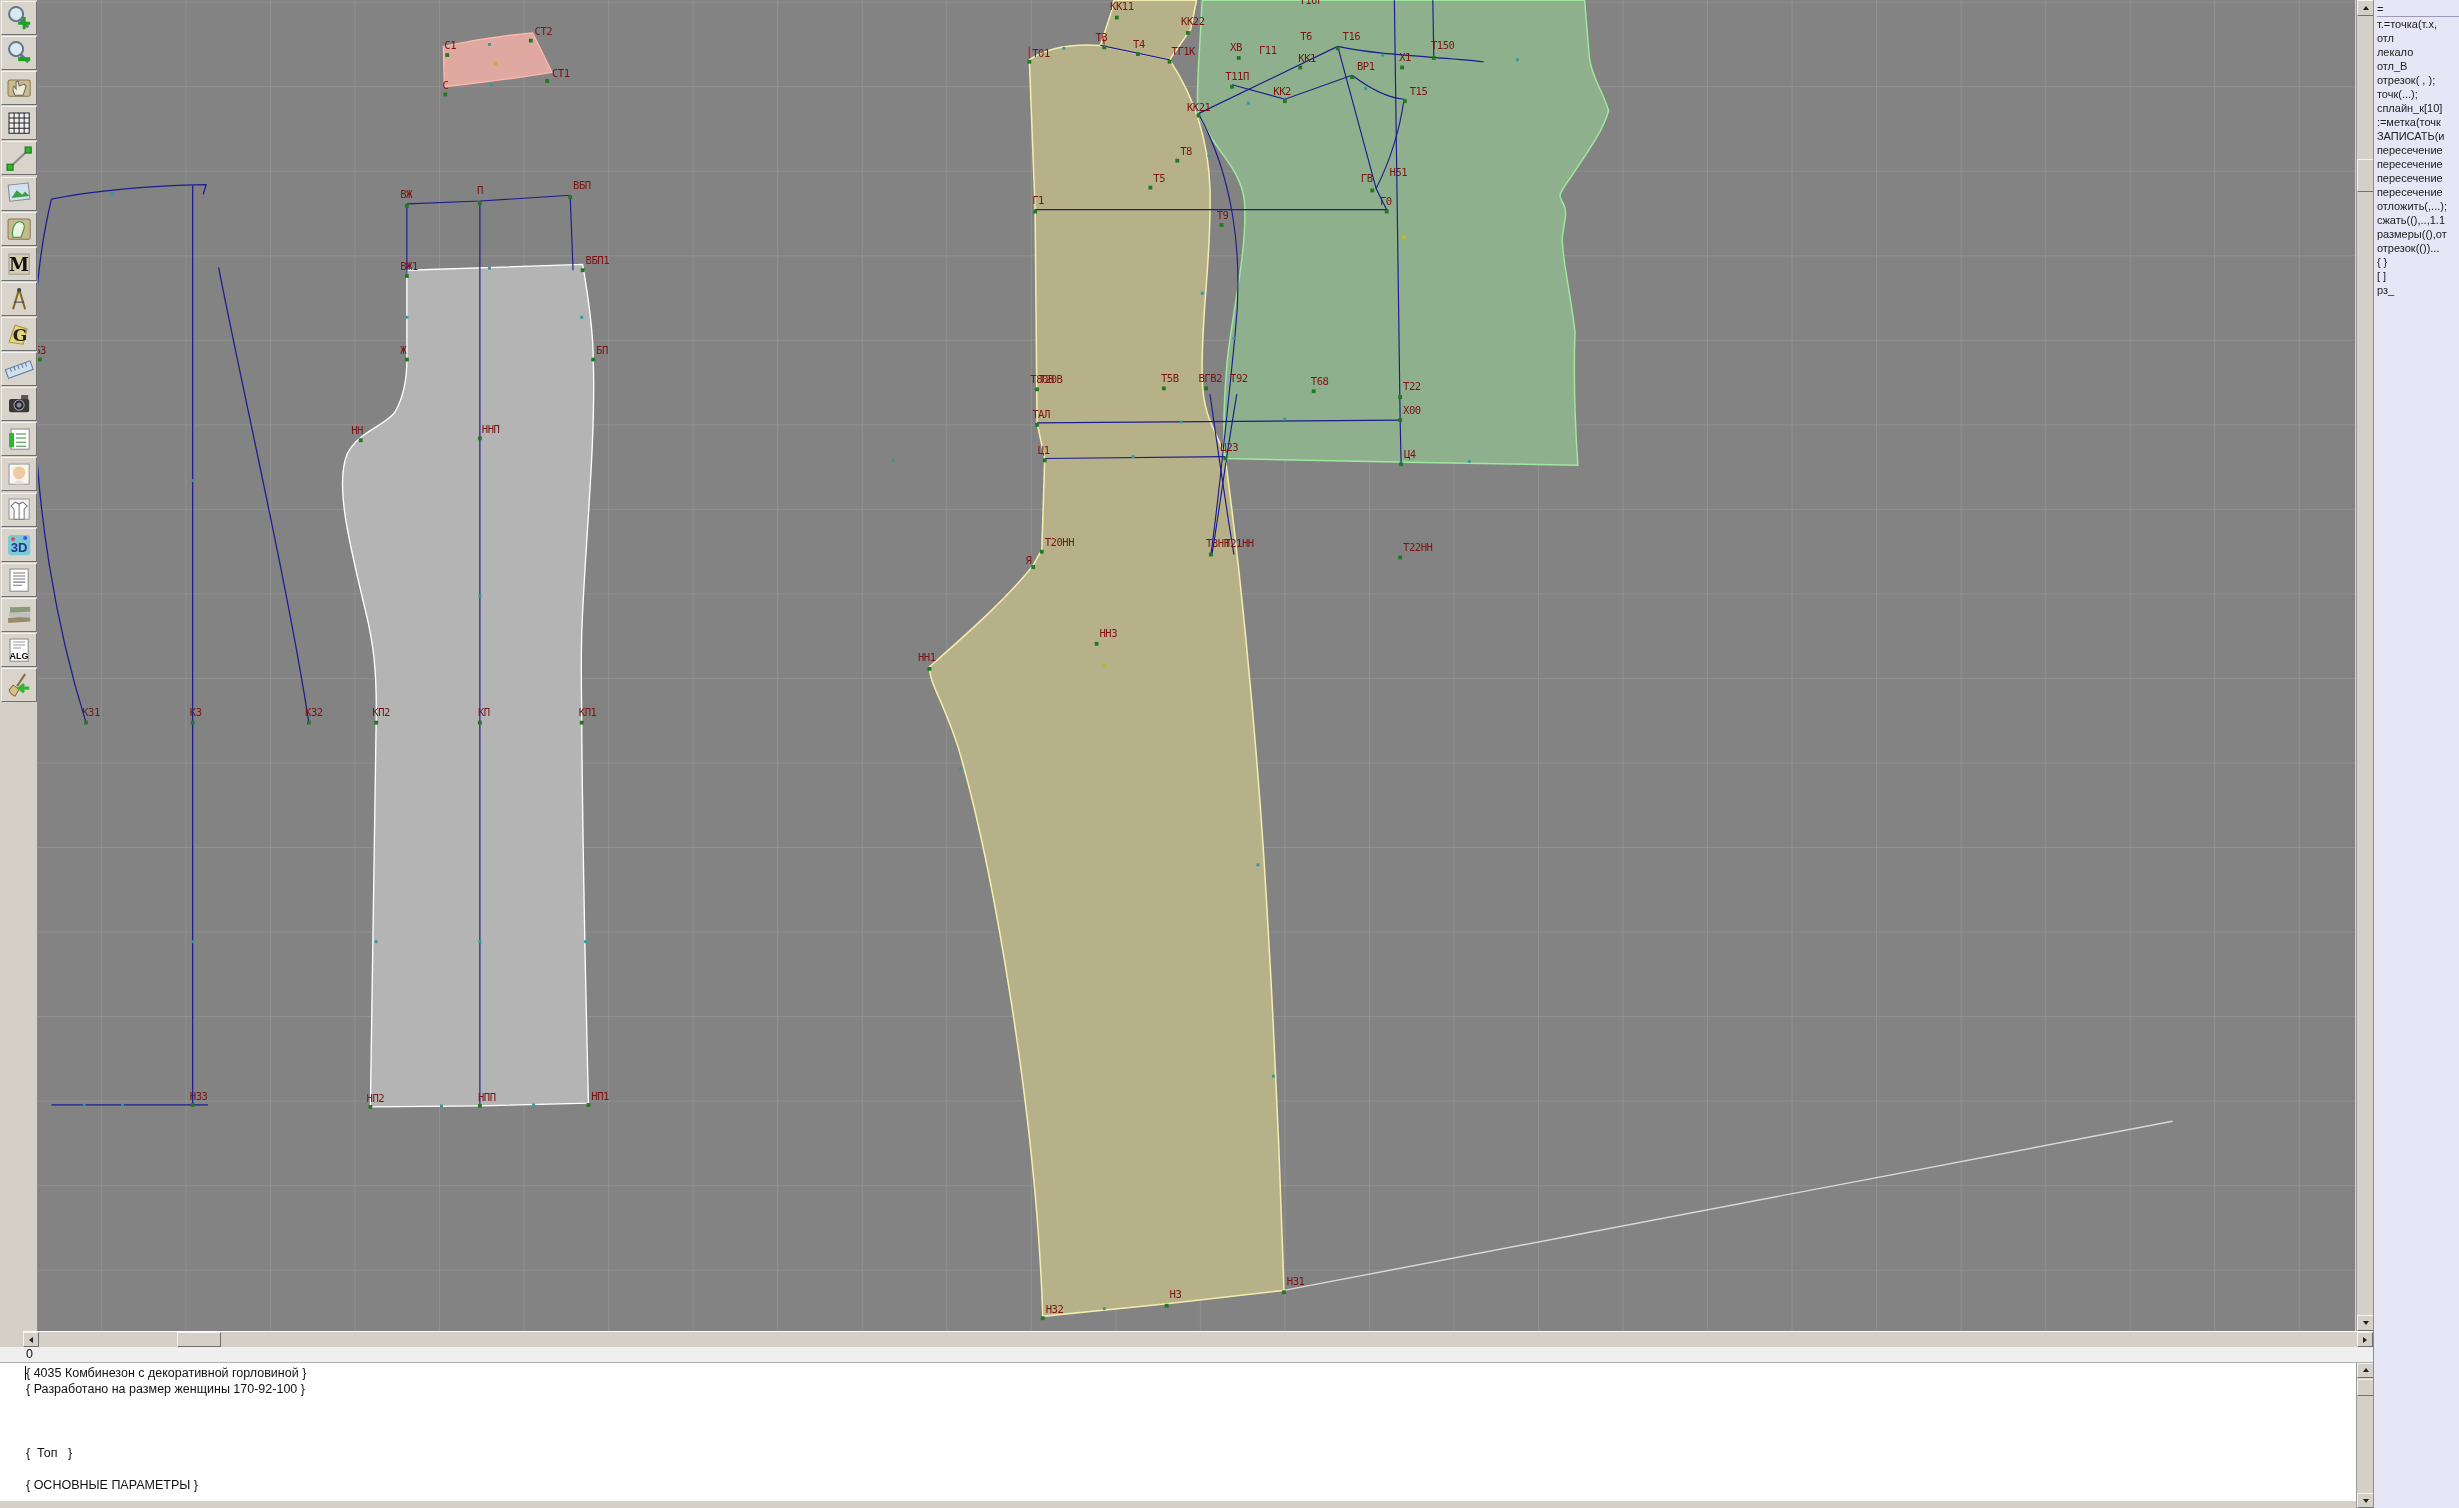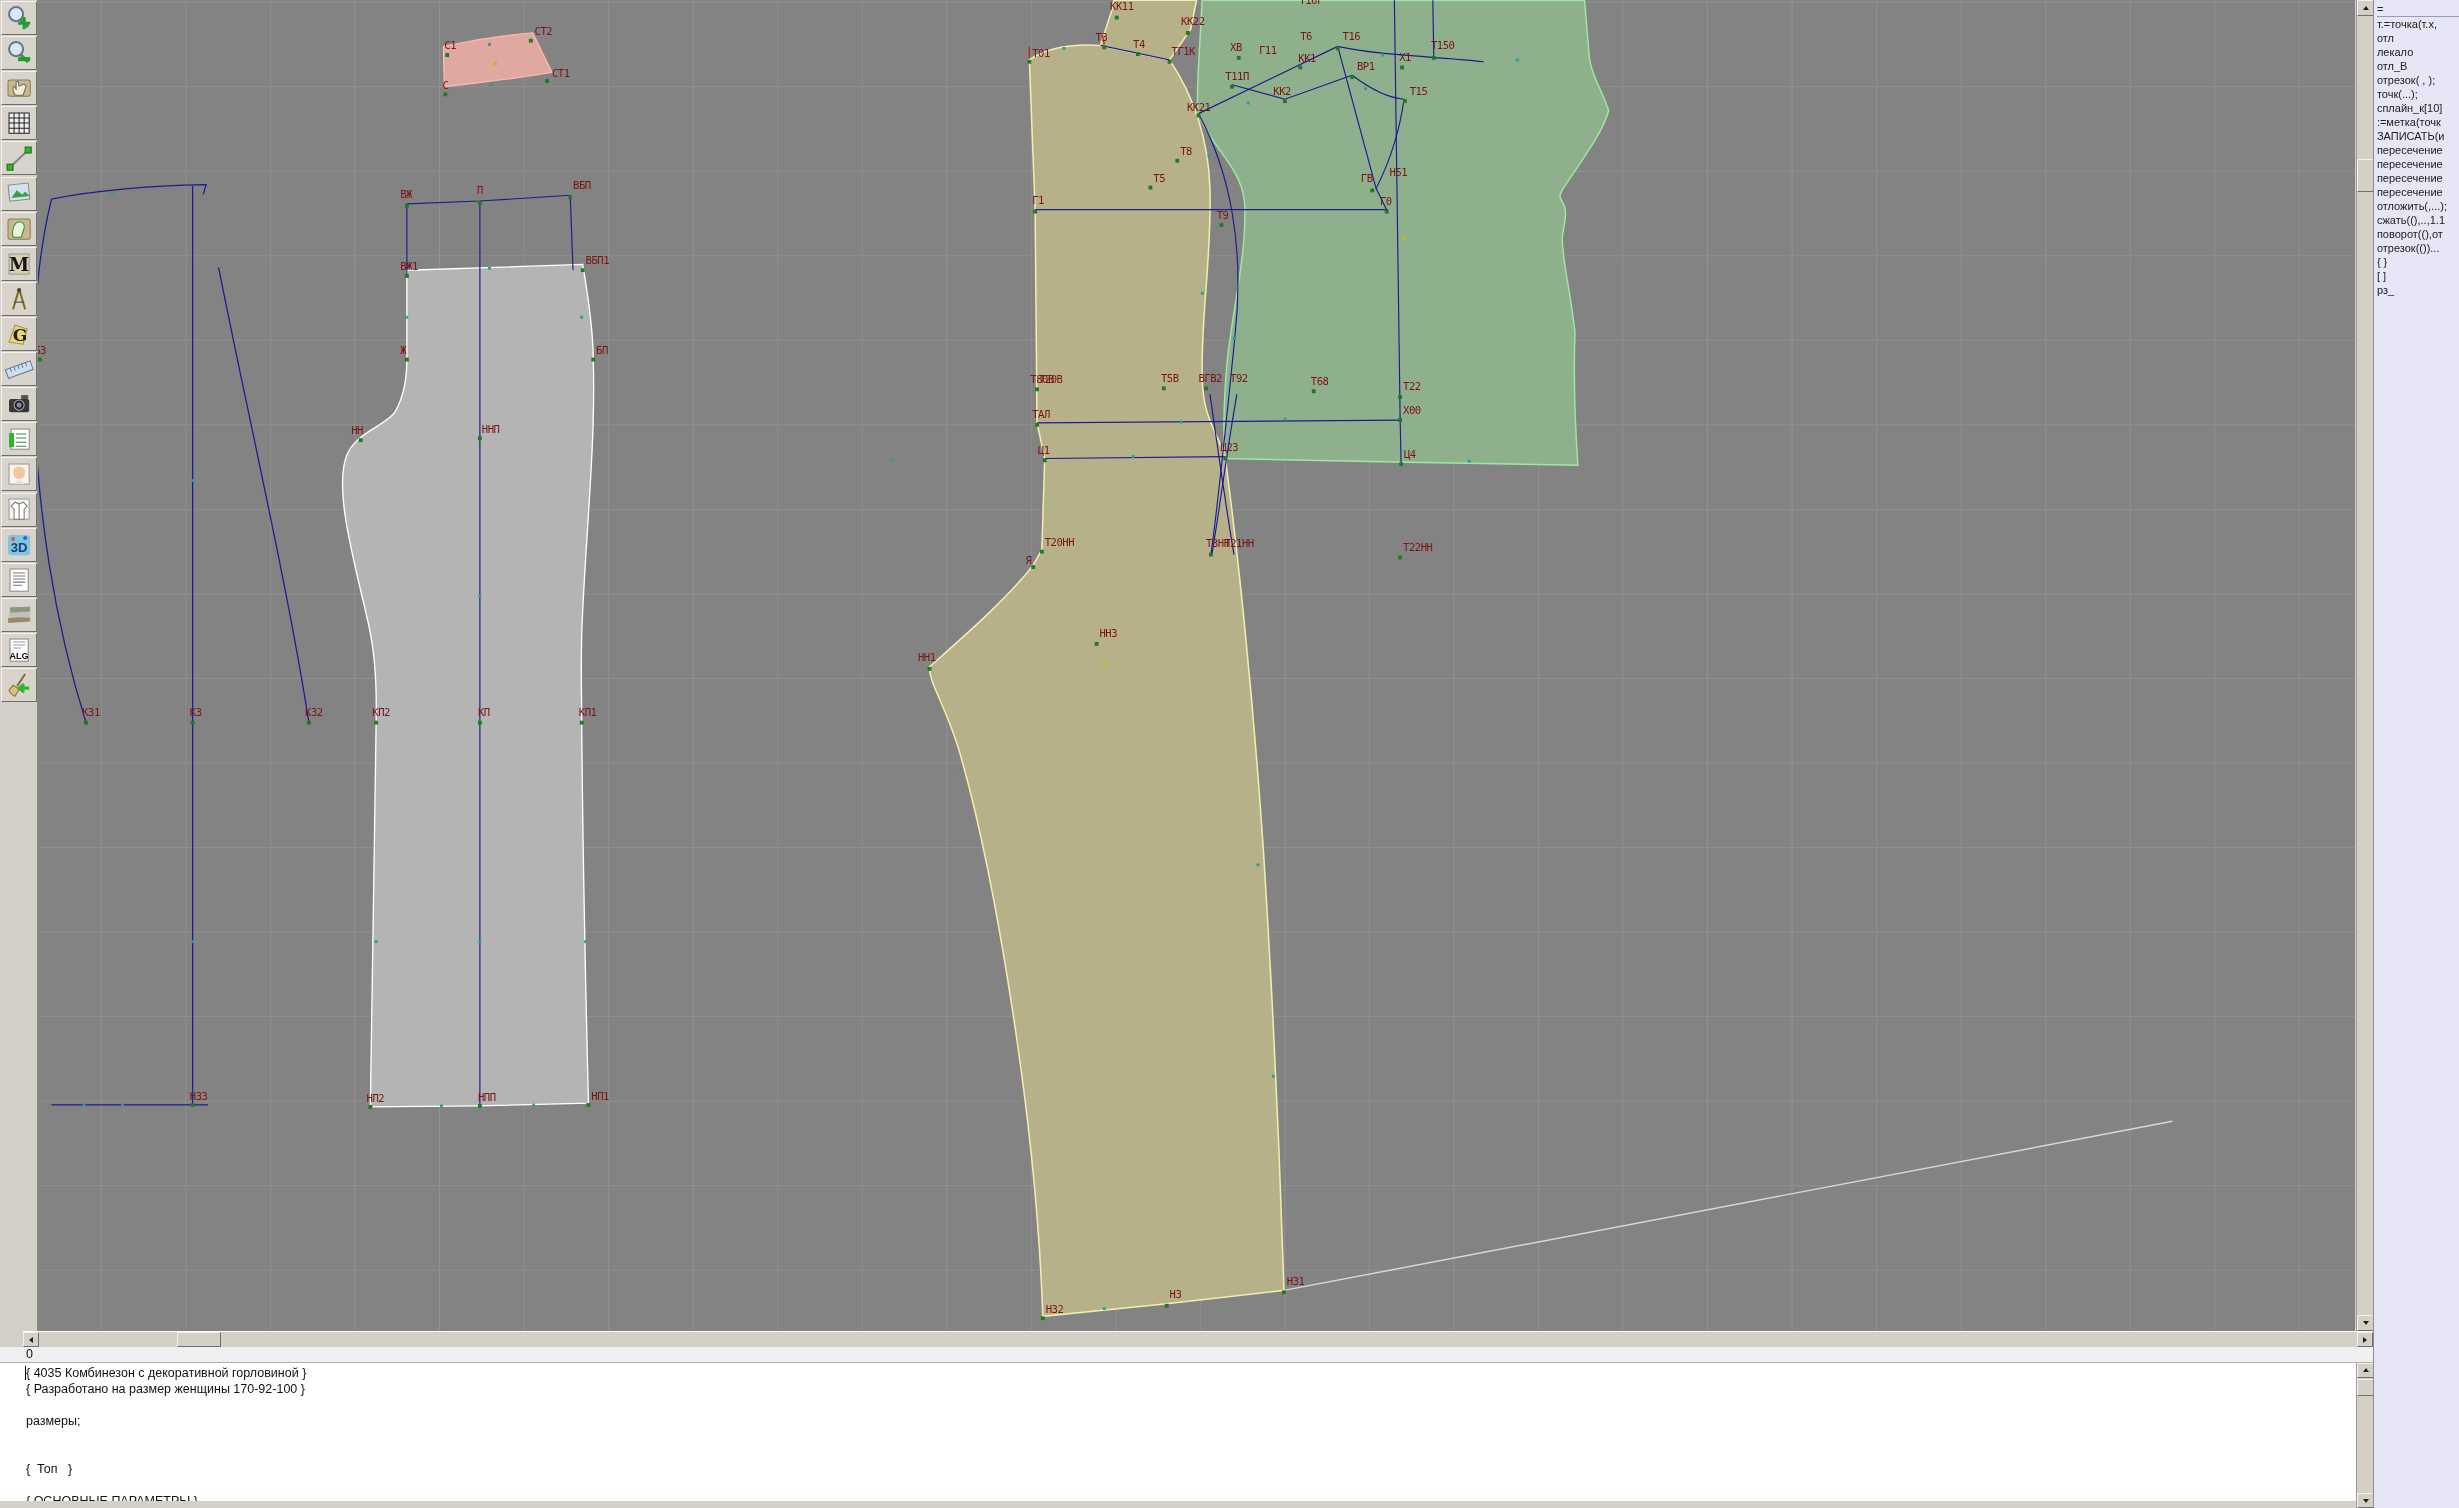--- a/index.html
+++ b/index.html
@@ -443,21 +443,20 @@
 <div id="ruler-row">
   <span>0</span>
 </div>
 <button class="mode-btn" style="right:127px;width:40px;">Рз</button>
 <button class="mode-btn" style="right:86px;width:38px;">Мд</button>
 
 <div id="editor">
     <div class="ed-line">{ 4035 Комбинезон с декоративной горловиной }</div>
     <div class="ed-line">{ Разработано на размер женщины 170-92-100 }</div>
     <div class="ed-line">&nbsp;</div>
-    <div class="ed-line">размеры;</div>
     <div class="ed-line">&nbsp;</div>
     <div class="ed-line">&nbsp;</div>
     <div class="ed-line">{  Топ   }</div>
     <div class="ed-line">&nbsp;</div>
     <div class="ed-line">{ ОСНОВНЫЕ ПАРАМЕТРЫ }</div>
   </div>
 <div id="caret"></div>
 <div id="ed-scroll" class="sb">
   <div class="sb-btn" style="left:0;top:0;width:17.3px;height:15.4px;">
       <div class="arr up"></div>
@@ -478,19 +477,19 @@
     <div class="rp-line">точк(...);</div>
     <div class="rp-line">сплайн_к[10]</div>
     <div class="rp-line">:=метка(точк</div>
     <div class="rp-line">ЗАПИСАТЬ(и</div>
     <div class="rp-line">пересечение</div>
     <div class="rp-line">пересечение</div>
     <div class="rp-line">пересечение</div>
     <div class="rp-line">пересечение</div>
     <div class="rp-line">отложить(,...);</div>
     <div class="rp-line">сжать((),..,1.1</div>
-    <div class="rp-line">поворот((),от</div>
+    <div class="rp-line">размеры((),от</div>
     <div class="rp-line">отрезок(())...</div>
     <div class="rp-line">{ }</div>
     <div class="rp-line">[ ]</div>
     <div class="rp-line">рз_</div>
   </div>
 
 
 </body></html>

